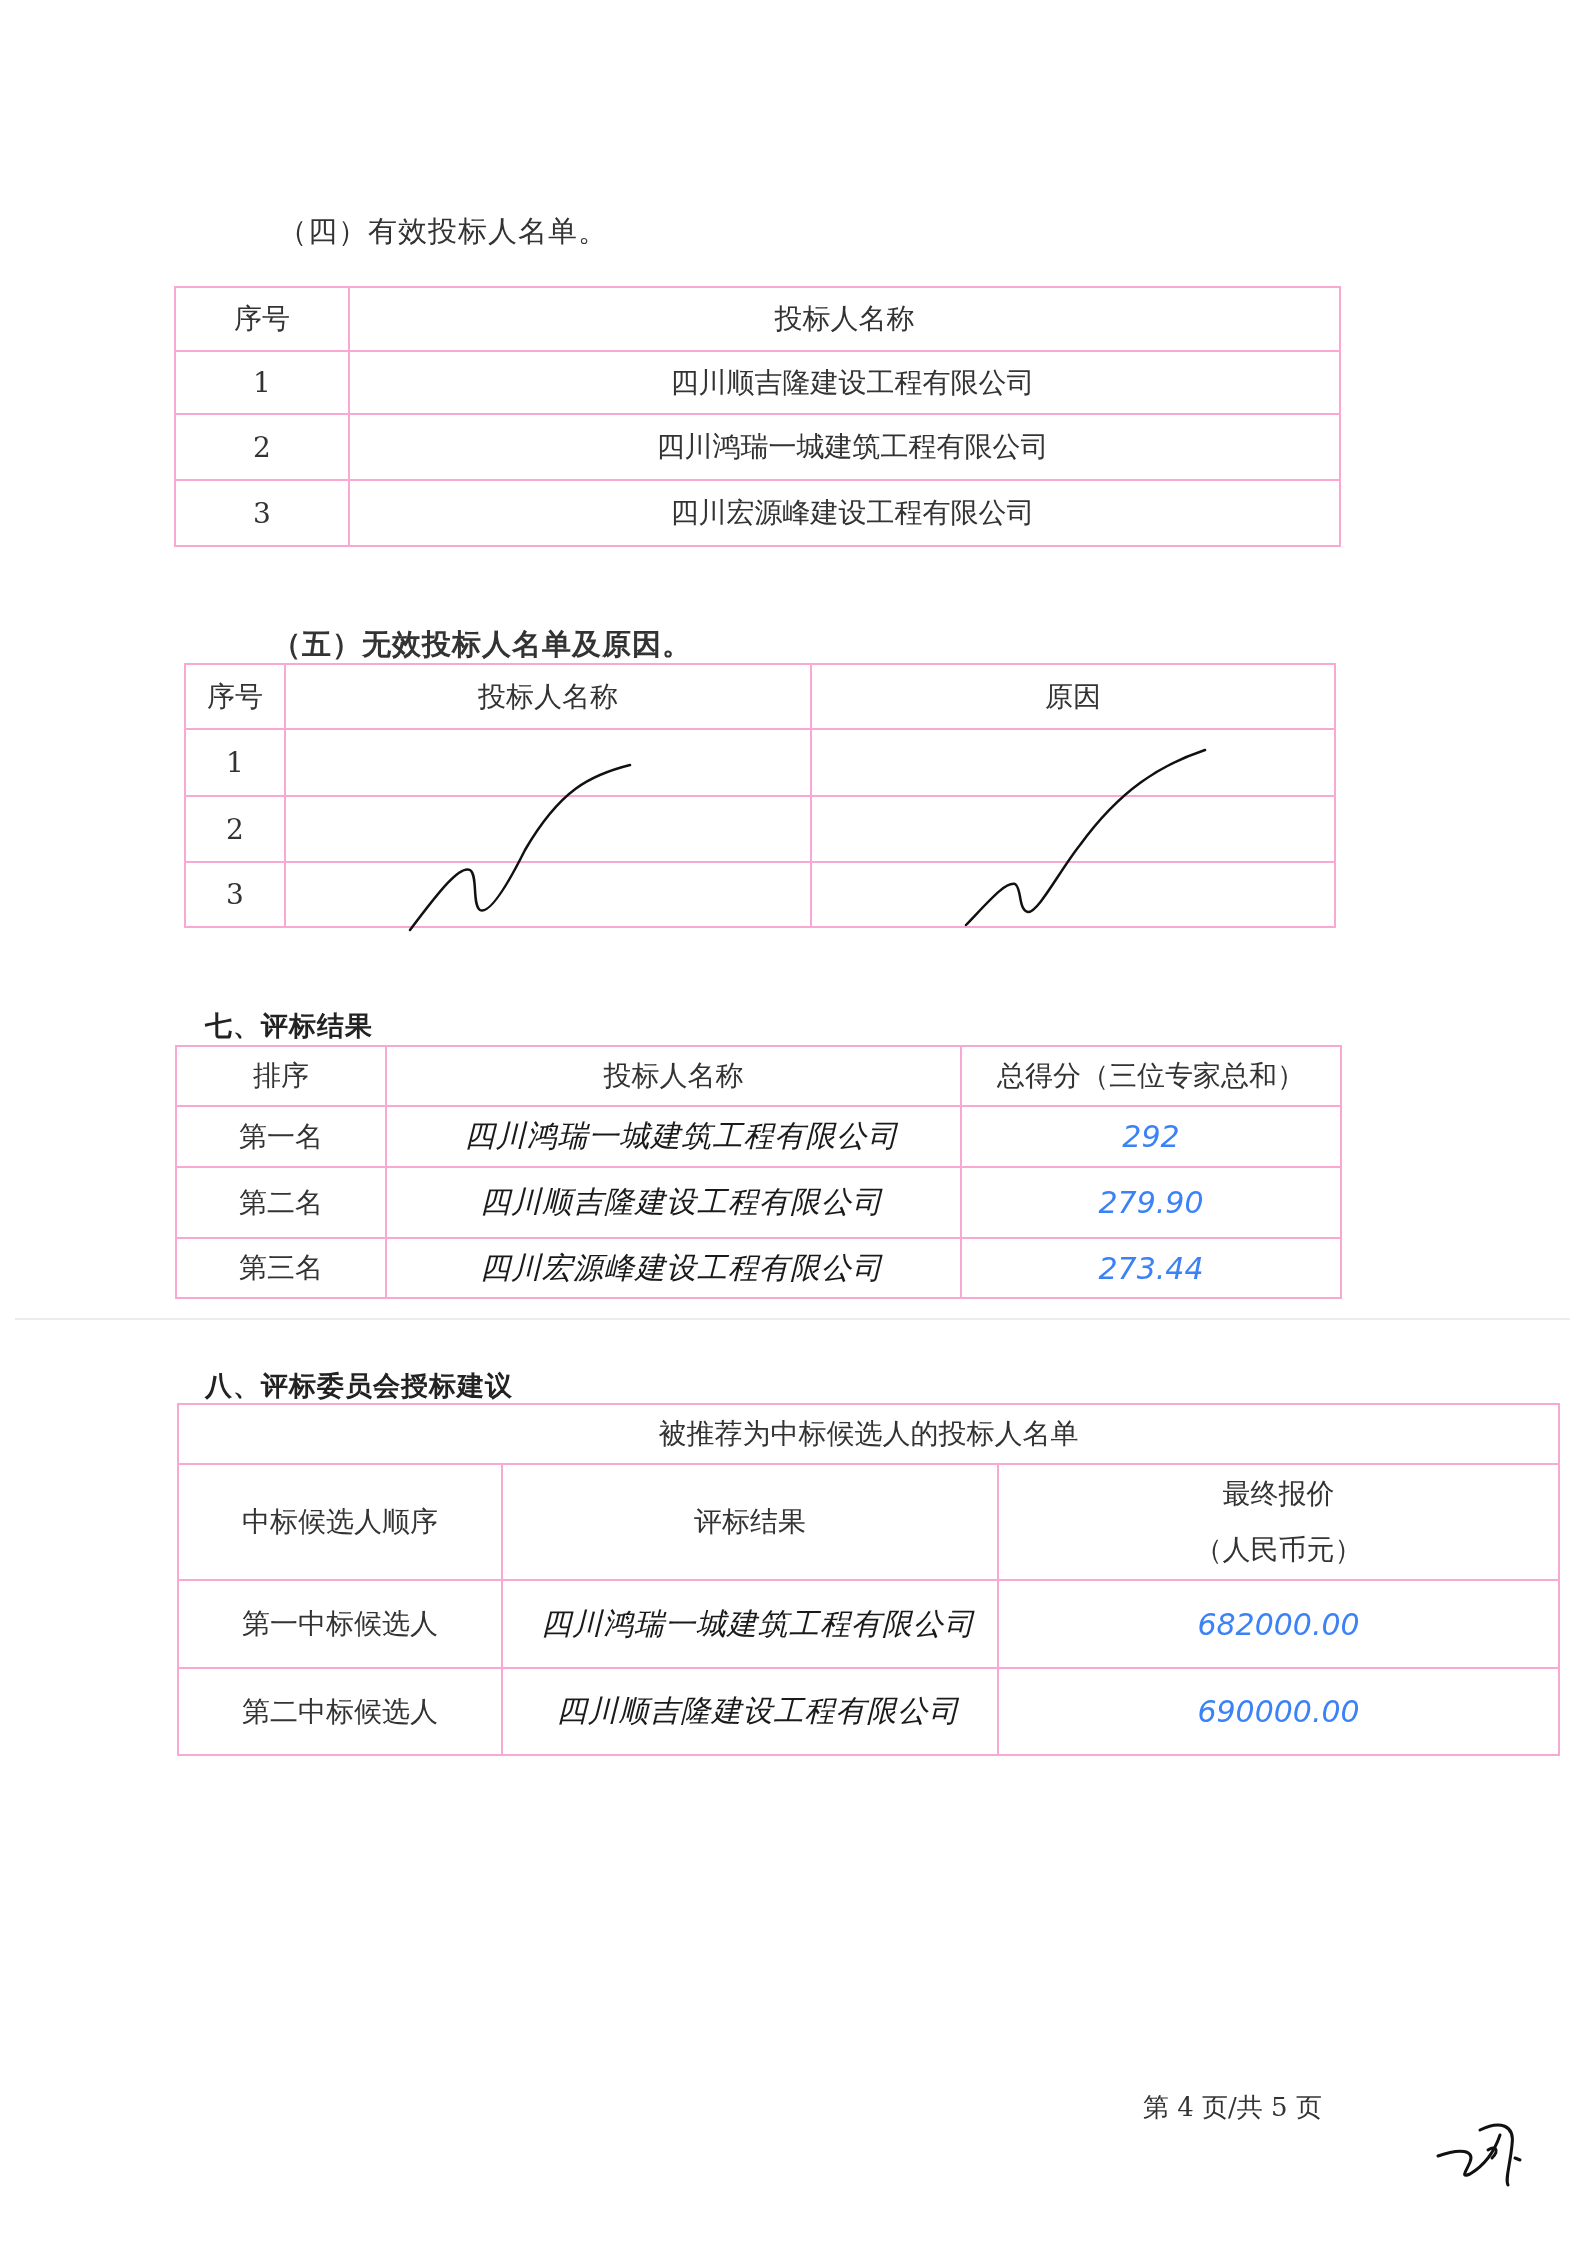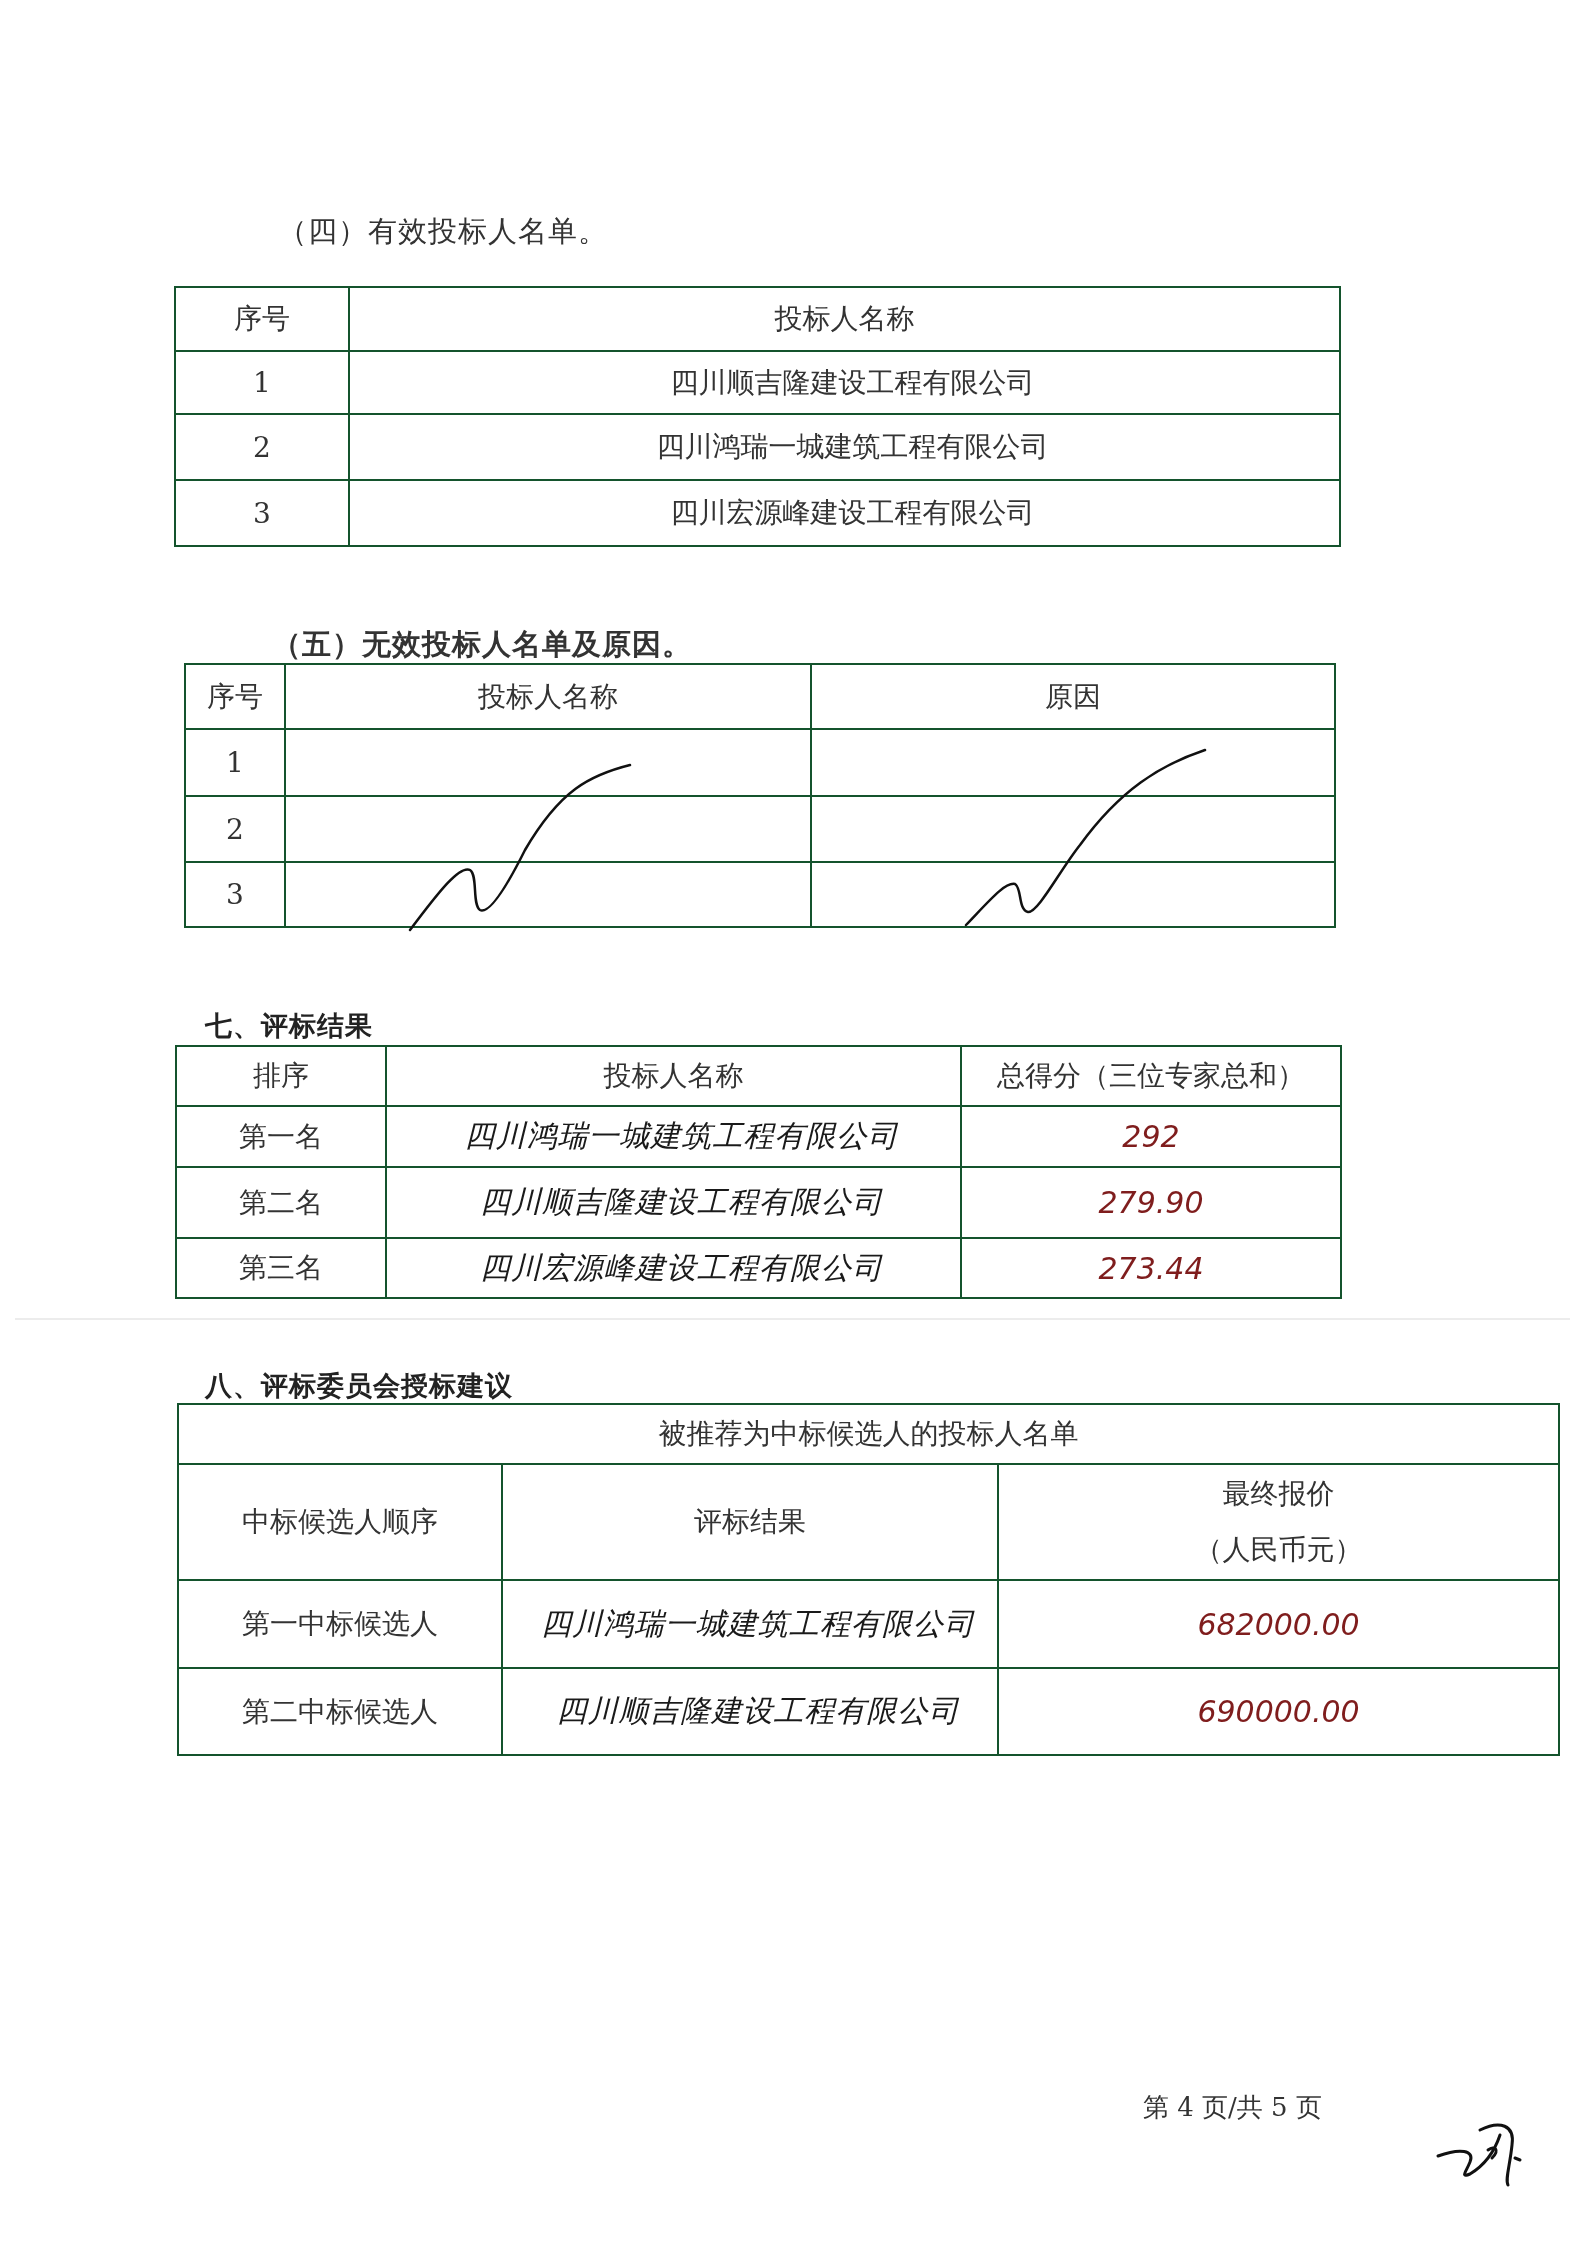--- a/index.html
+++ b/index.html
@@ -2,24 +2,24 @@
 <html><head>
 <meta charset="utf-8">
 <style>
   html, body { margin:0; padding:0; background:#ffffff; }
   body { width:1587px; height:2244px; position:relative; overflow:hidden;
          font-family:"DejaVu Serif","Liberation Serif",serif; color:#222; }
   .abs { position:absolute; }
   .sec { font-size:29px; color:#333; letter-spacing:1px; white-space:nowrap; }
   .sec.bold { font-family:"DejaVu Sans","Liberation Sans",sans-serif; font-weight:bold; font-size:27px; color:#222; }
   table { position:absolute; border-collapse:collapse; table-layout:fixed; }
-  td { border:2px solid #14532d; text-align:center; vertical-align:middle; font-size:28px; color:#333; padding:0; white-space:nowrap; overflow:visible; }
+  td { border:2px solid #f9a8d4; text-align:center; vertical-align:middle; font-size:28px; color:#333; padding:0; white-space:nowrap; overflow:visible; }
   td.left { text-align:center; padding-left:16px; }
   .hw { font-family:"DejaVu Serif","Liberation Serif",serif; font-style:italic; font-size:30px; color:#1a1a1a; letter-spacing:1px; }
-  .hwnum { font-family:"DejaVu Sans","Liberation Sans",sans-serif; font-style:italic; font-size:30px; color:#7f1d1d; }
+  .hwnum { font-family:"DejaVu Sans","Liberation Sans",sans-serif; font-style:italic; font-size:30px; color:#3b82f6; }
   .footer { font-size:26px; color:#333; white-space:nowrap; }
   .scanline { position:absolute; left:15px; width:1555px; height:2px; background:#ececec; }
   svg.overlay { position:absolute; left:0; top:0; pointer-events:none; }
 </style>
 </head>
 <body>
 
 <div class="abs sec" style="left:278px; top:212px;">（四）有效投标人名单。</div>
 <table style="left:174px; top:286px; width:1167px;">
   <colgroup>

